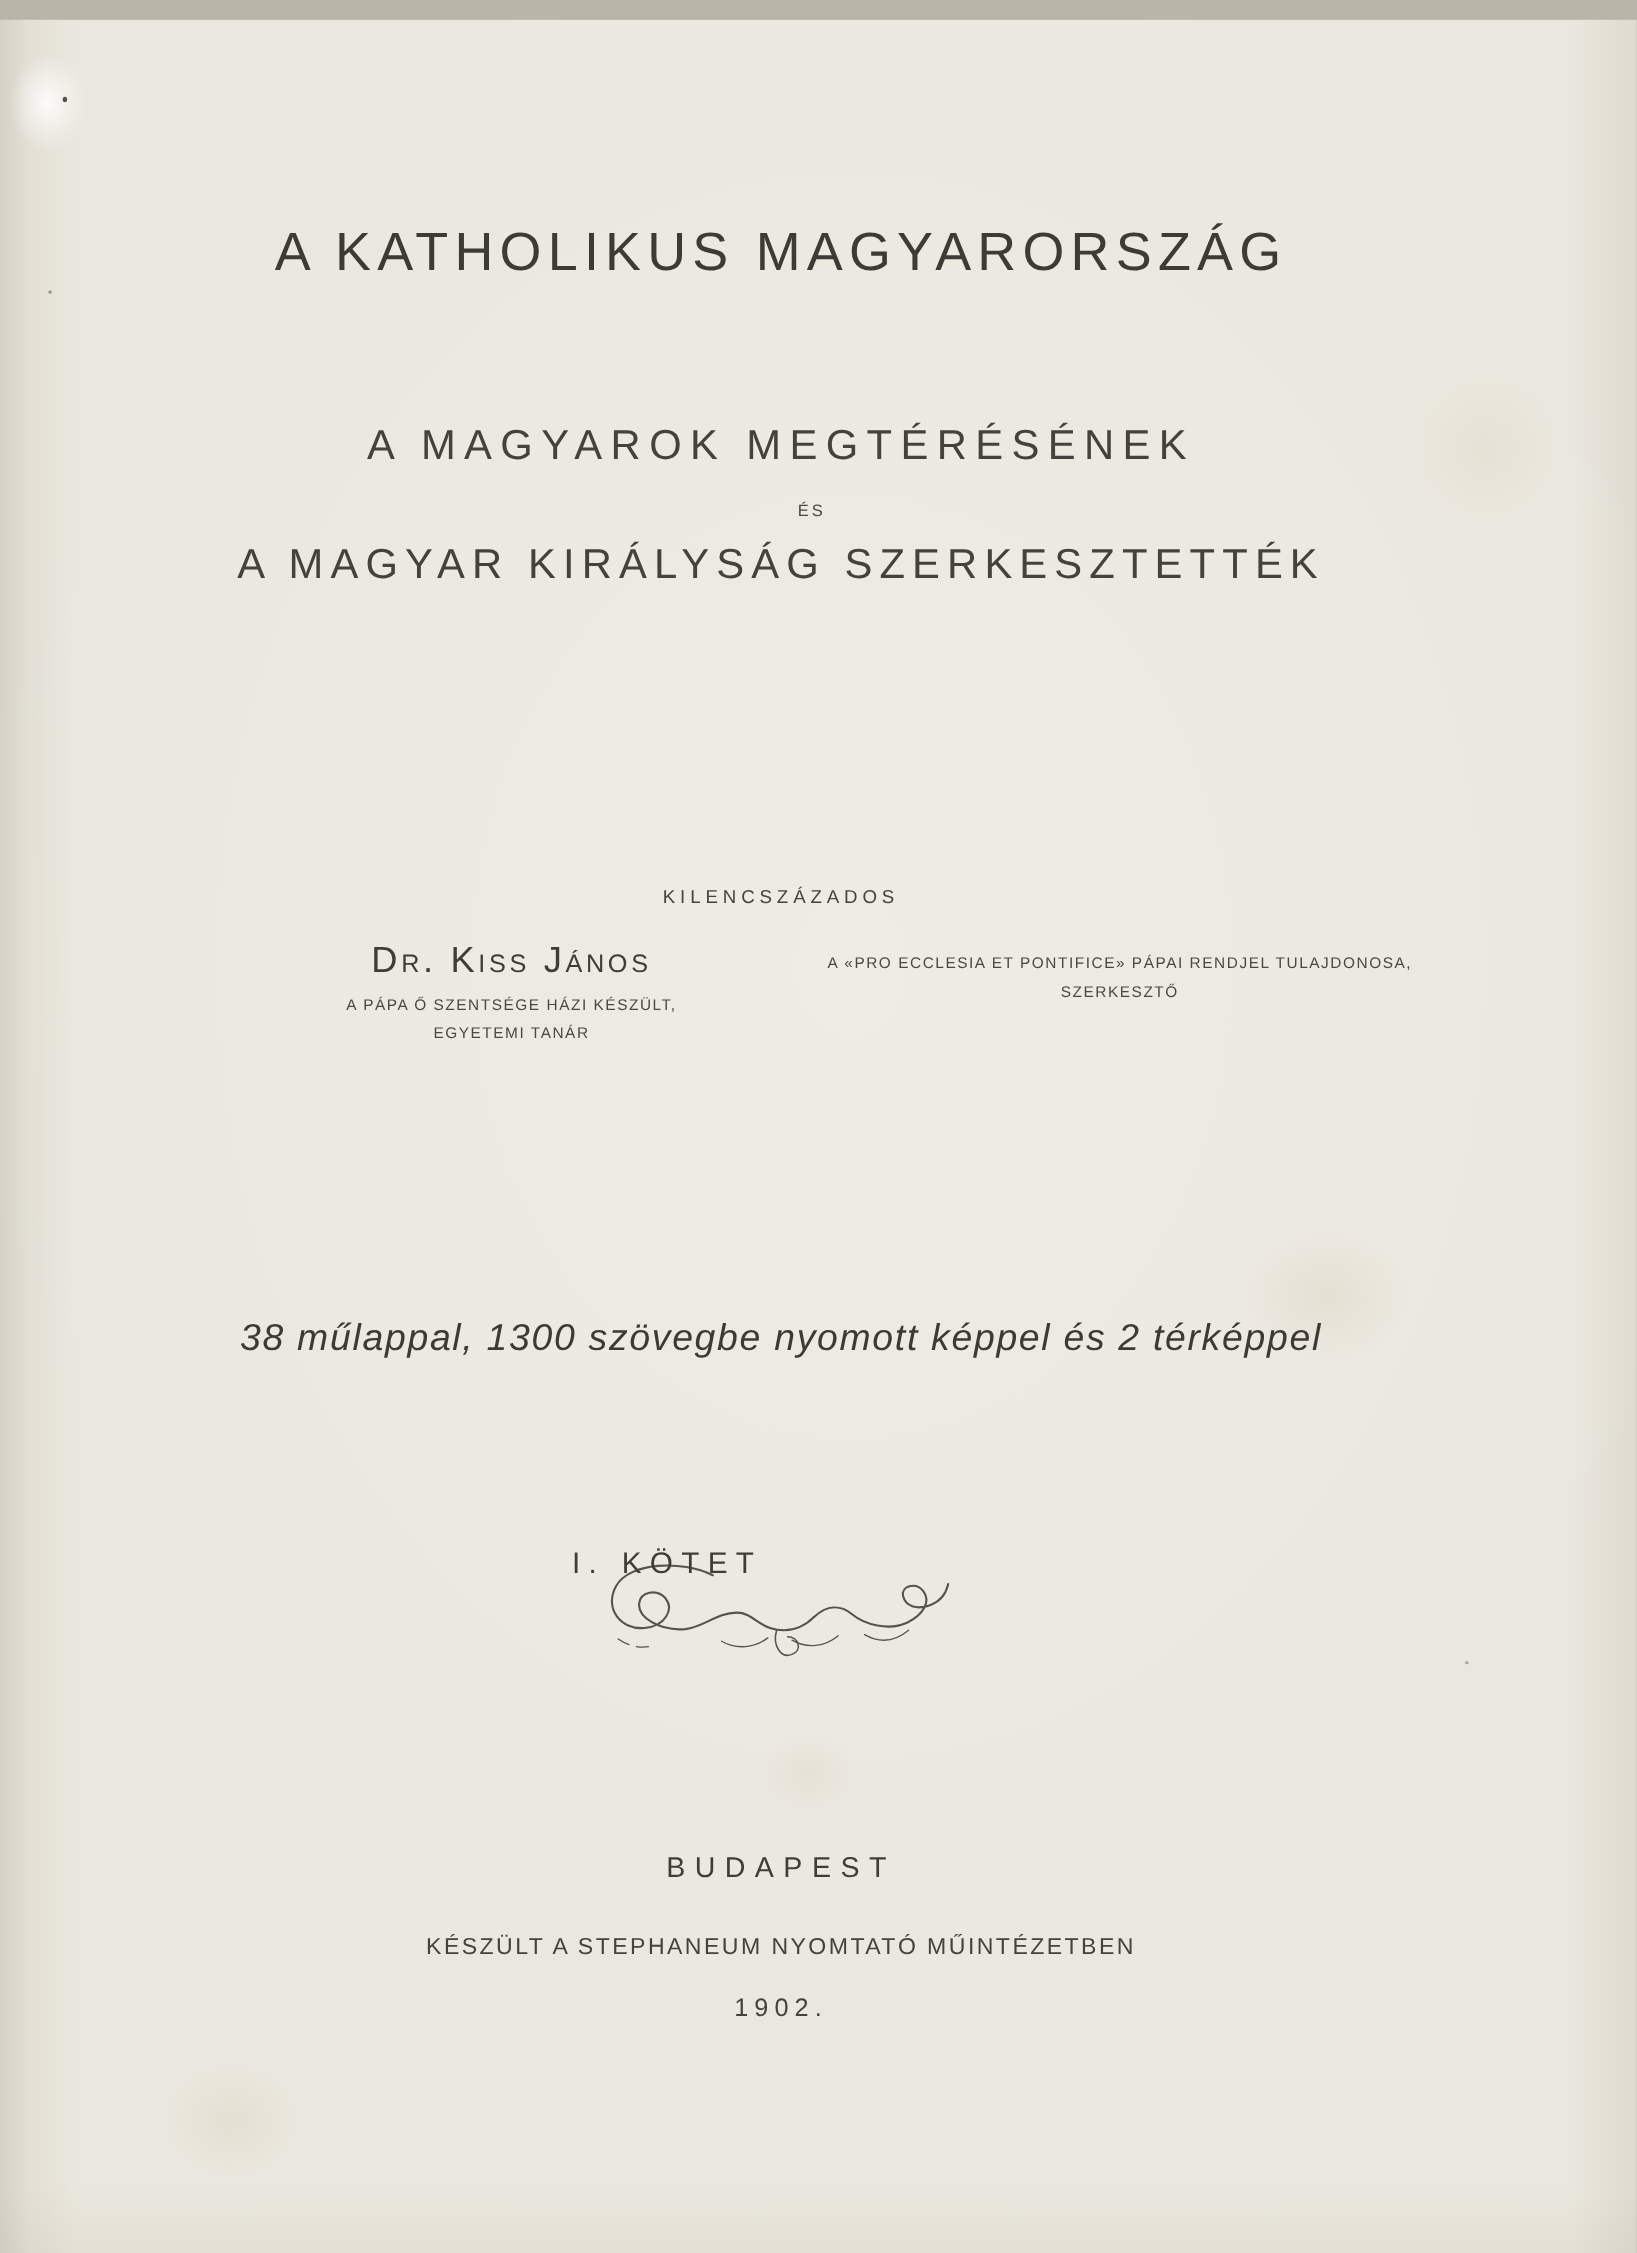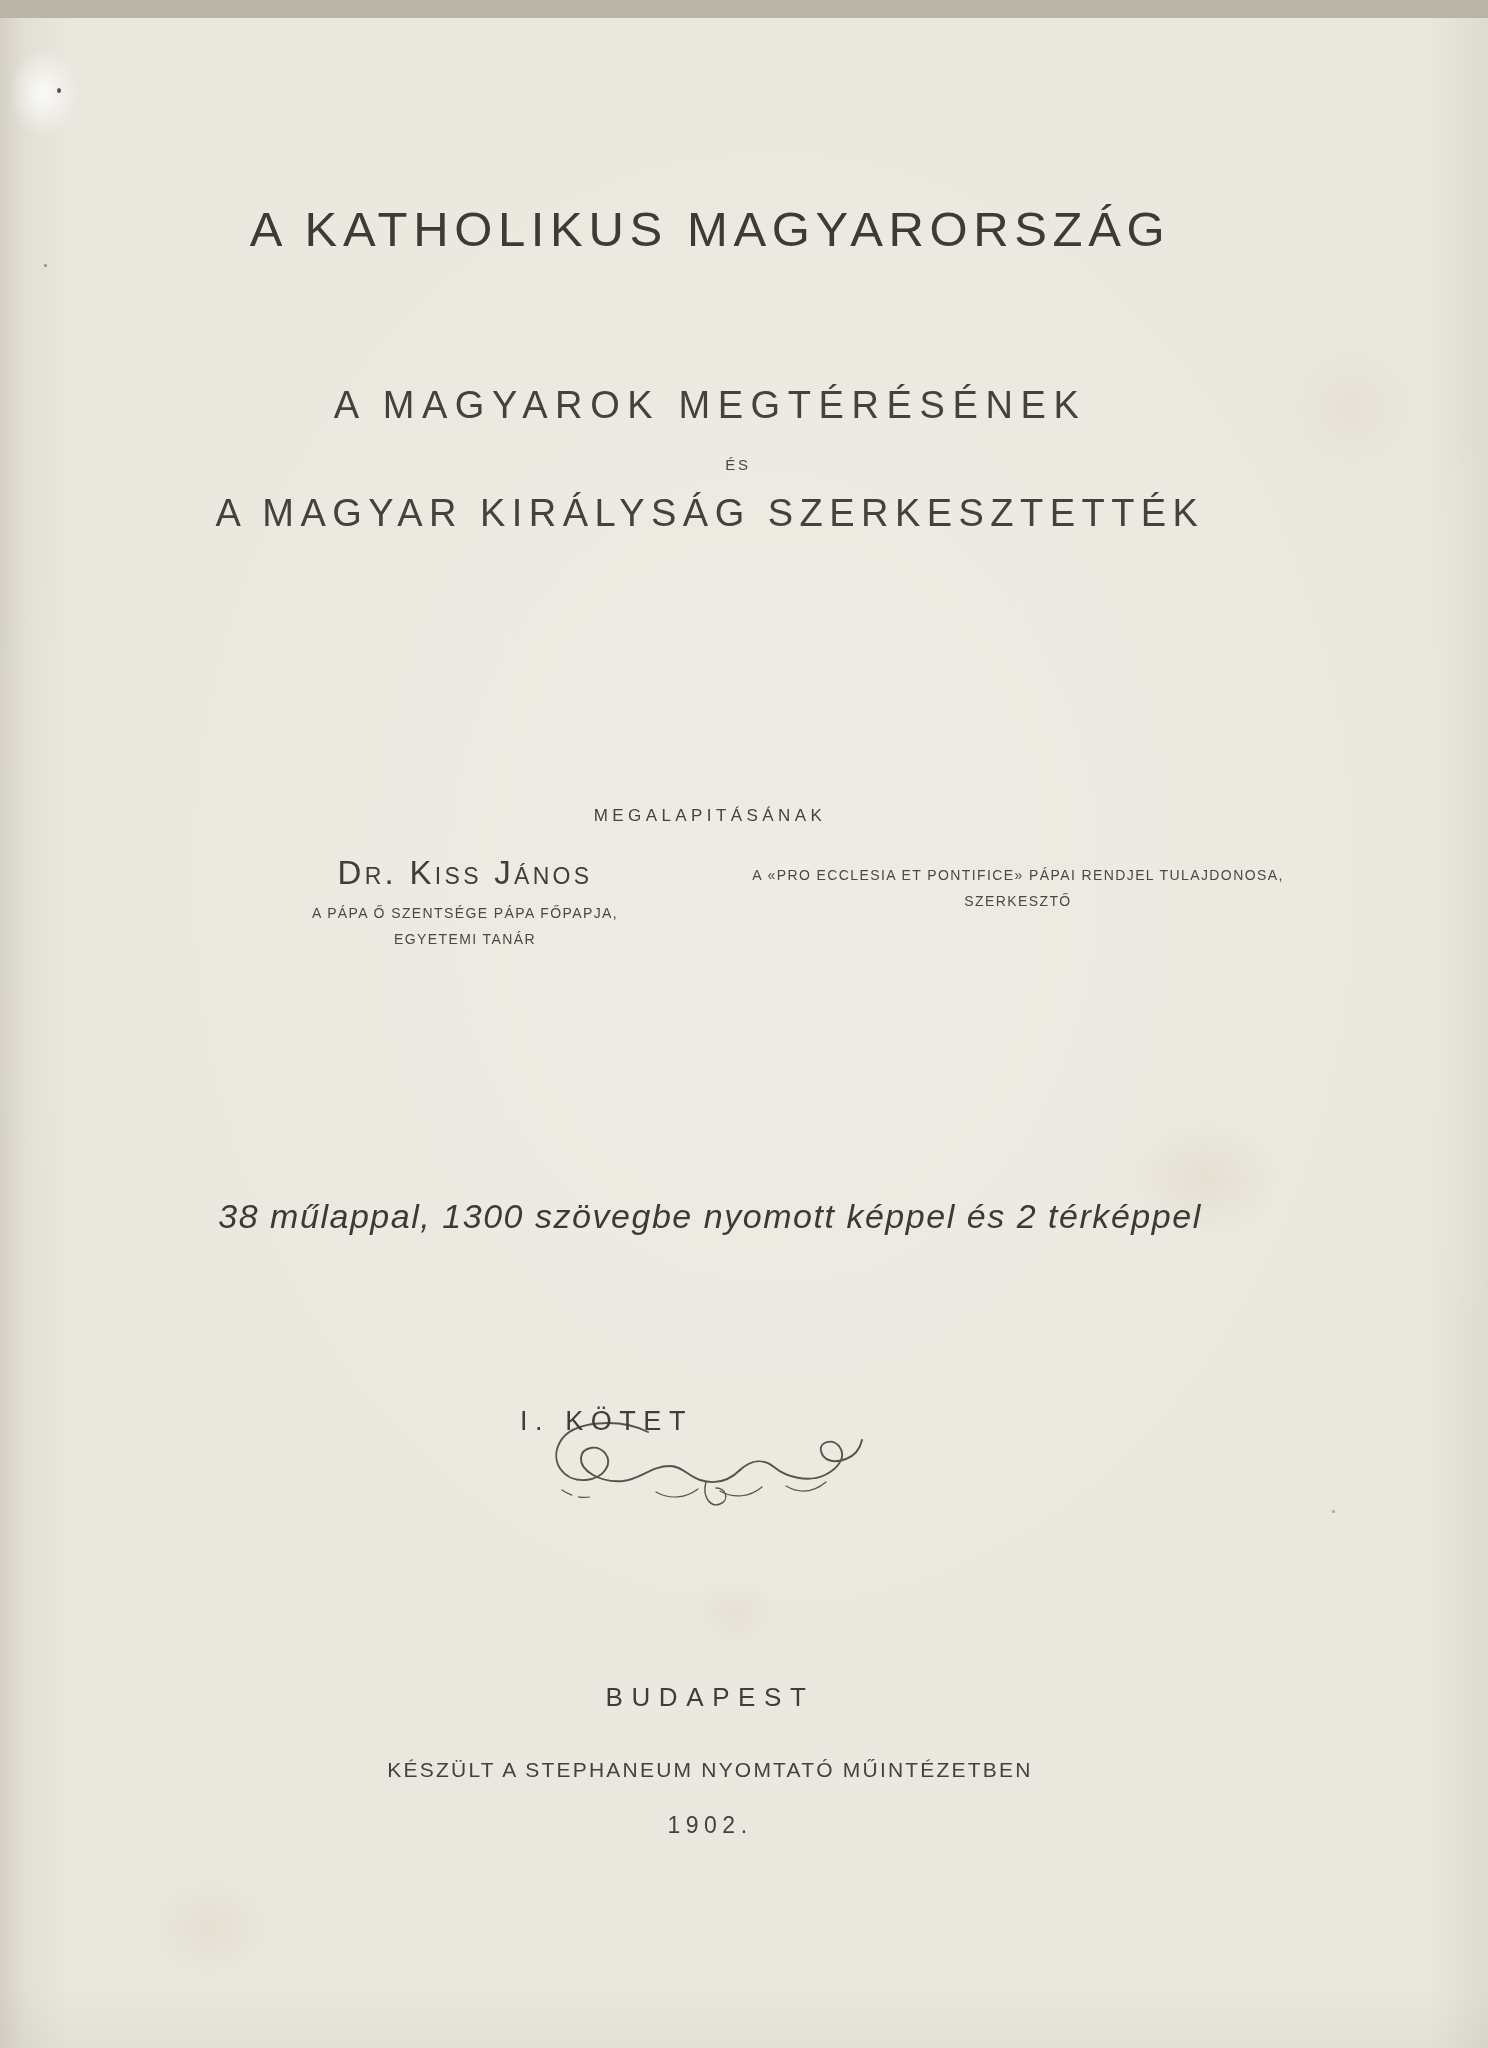--- a/index.html
+++ b/index.html
@@ -75,25 +75,25 @@
   <div class="speck p1"></div>
   <div class="speck p2"></div>
   <div class="speck p3"></div>
 
   <h1 class="tb title">A KATHOLIKUS MAGYARORSZÁG</h1>
 
   <div class="tb sub l1">A MAGYAROK MEGTÉRÉSÉNEK</div>
   <div class="tb connector">ÉS</div>
   <div class="tb sub l2">A MAGYAR KIRÁLYSÁG SZERKESZTETTÉK</div>
 
-  <div class="tb edited-label">MEGALAPITÁSÁNAK</div>
+  <div class="tb edited-label">KILENCSZÁZADOS</div>
 
   <div class="editor left">
     <div class="name">Dr. Kiss János</div>
-    <div class="role">A PÁPA Ő SZENTSÉGE PÁPA FŐPAPJA,</div>
+    <div class="role">A PÁPA Ő SZENTSÉGE HÁZI KÉSZÜLT,</div>
     <div class="role">EGYETEMI TANÁR</div>
   </div>
 
   <div class="editor right">
     <div class="role">A «PRO ECCLESIA ET PONTIFICE» PÁPAI RENDJEL TULAJDONOSA,</div>
     <div class="role">SZERKESZTŐ</div>
   </div>
 
 
   <div class="tb note">38 műlappal, 1300 szövegbe nyomott képpel és 2 térképpel</div>

